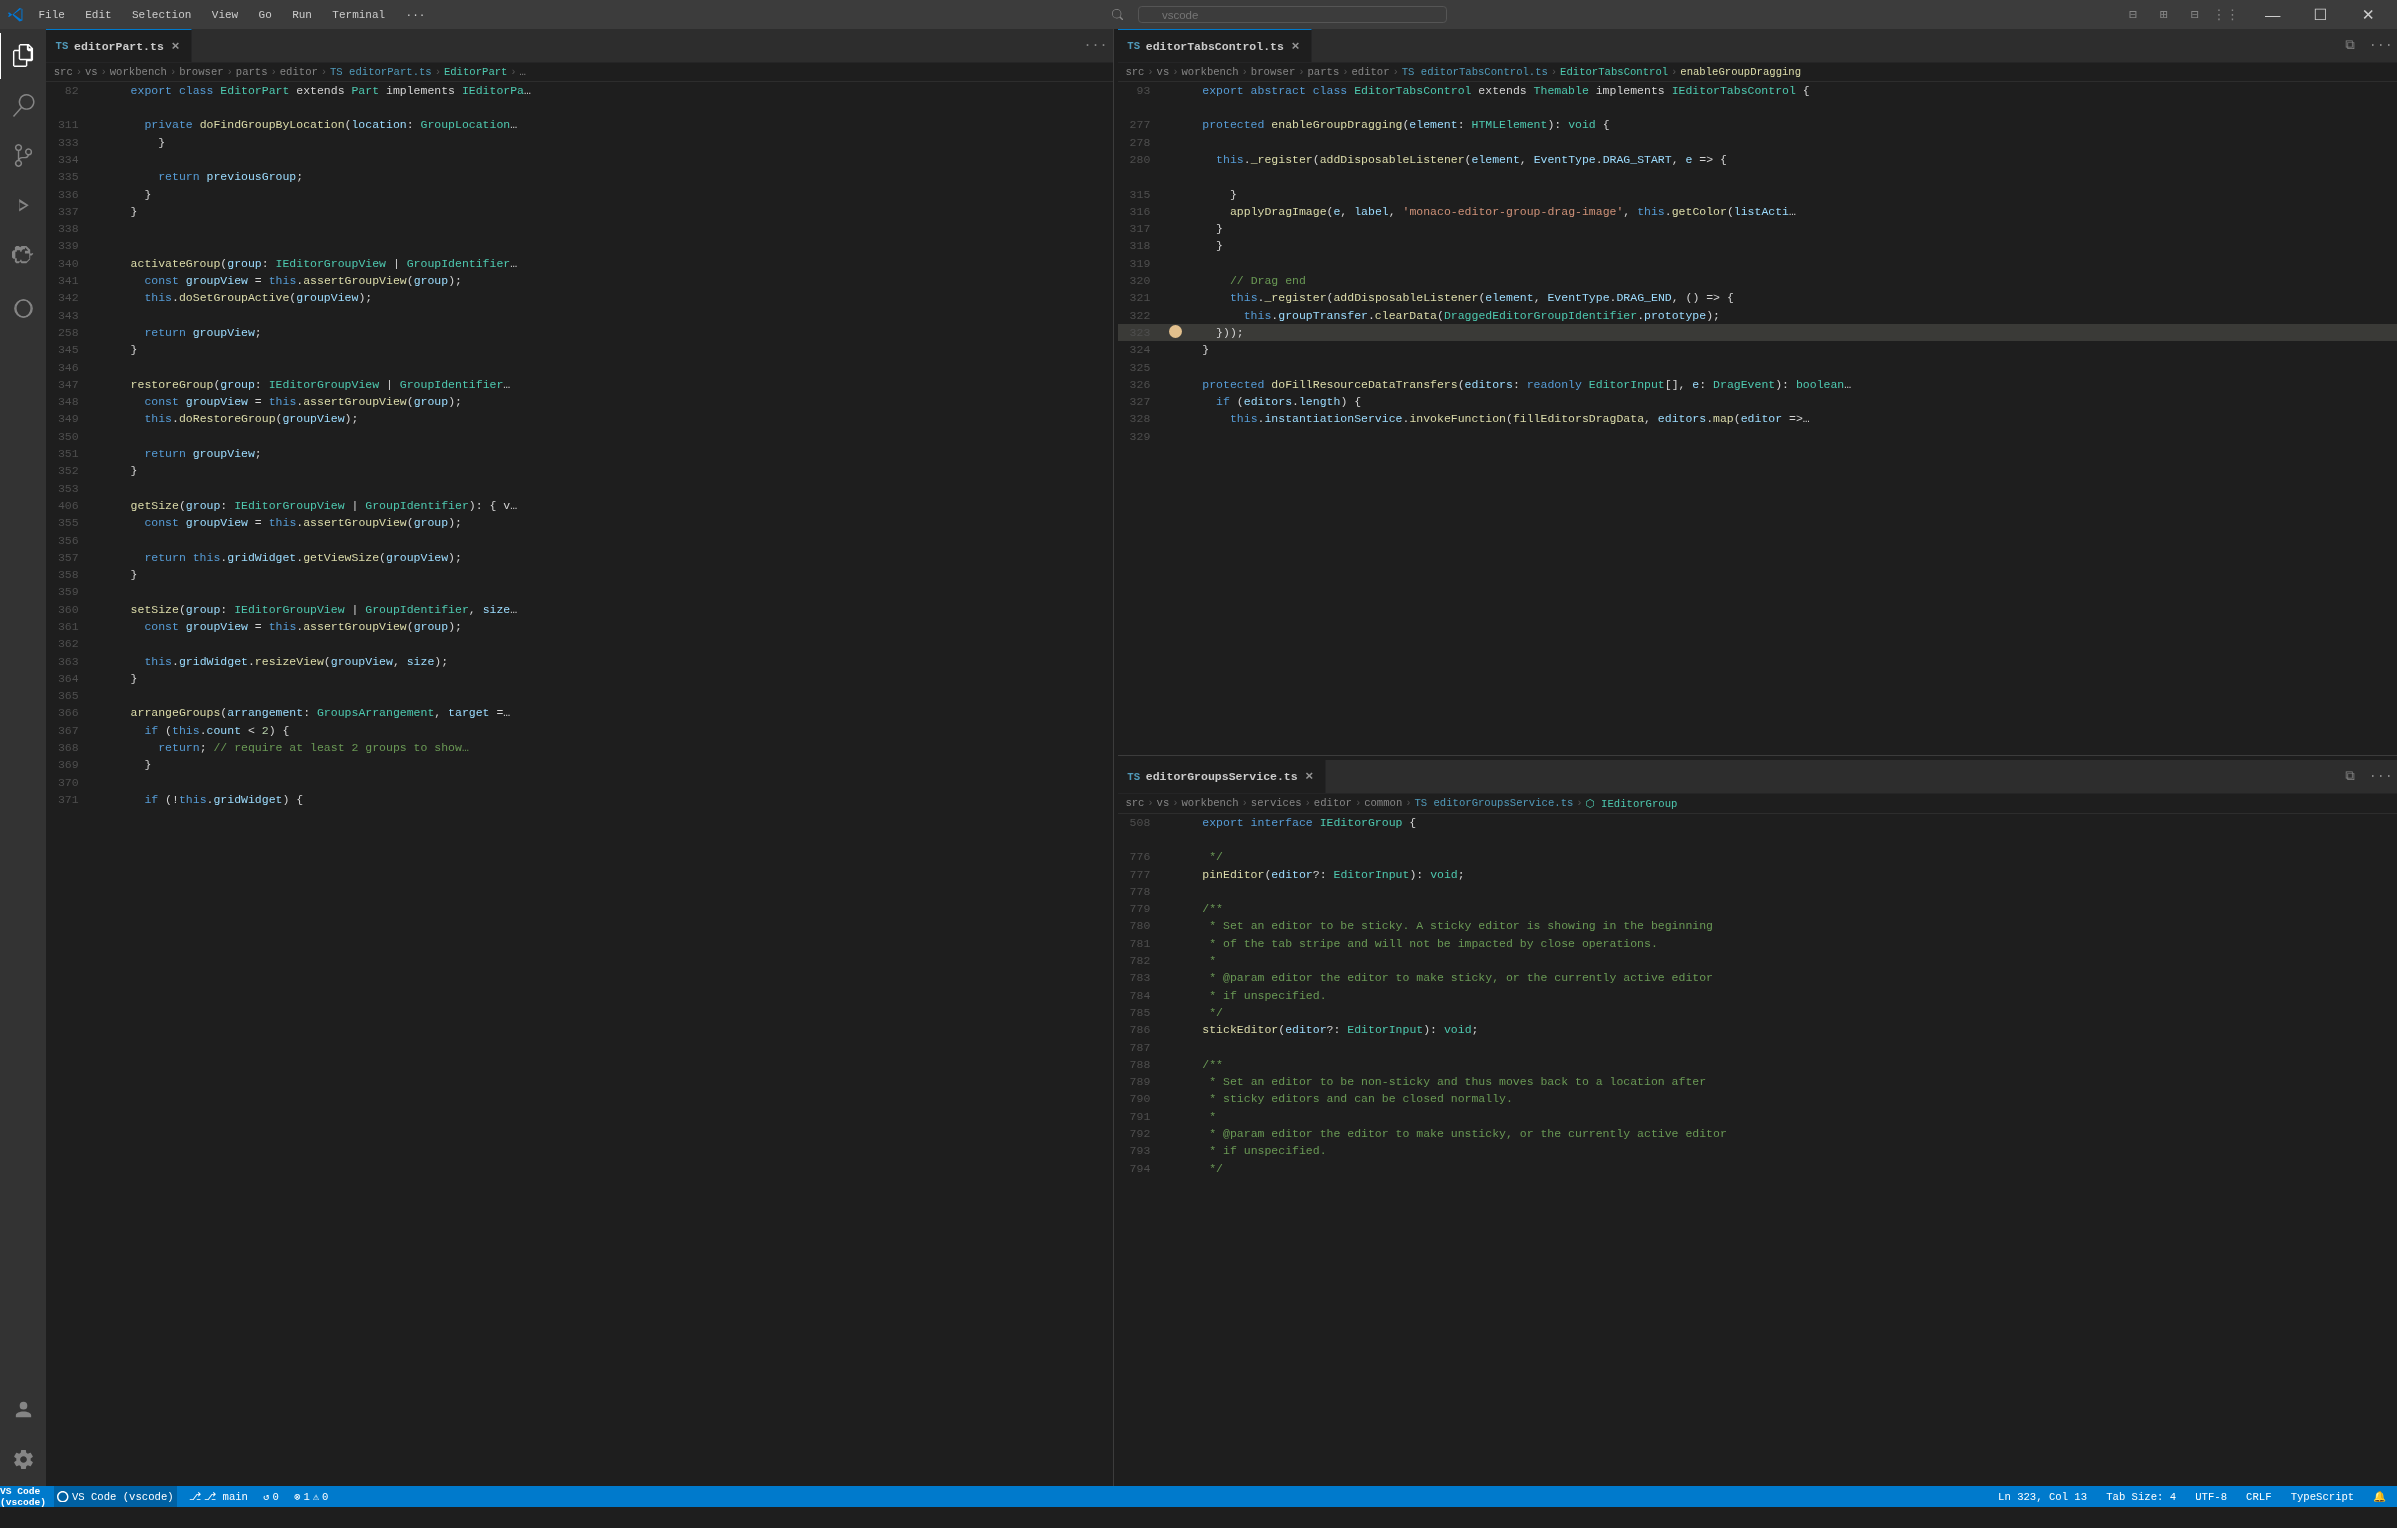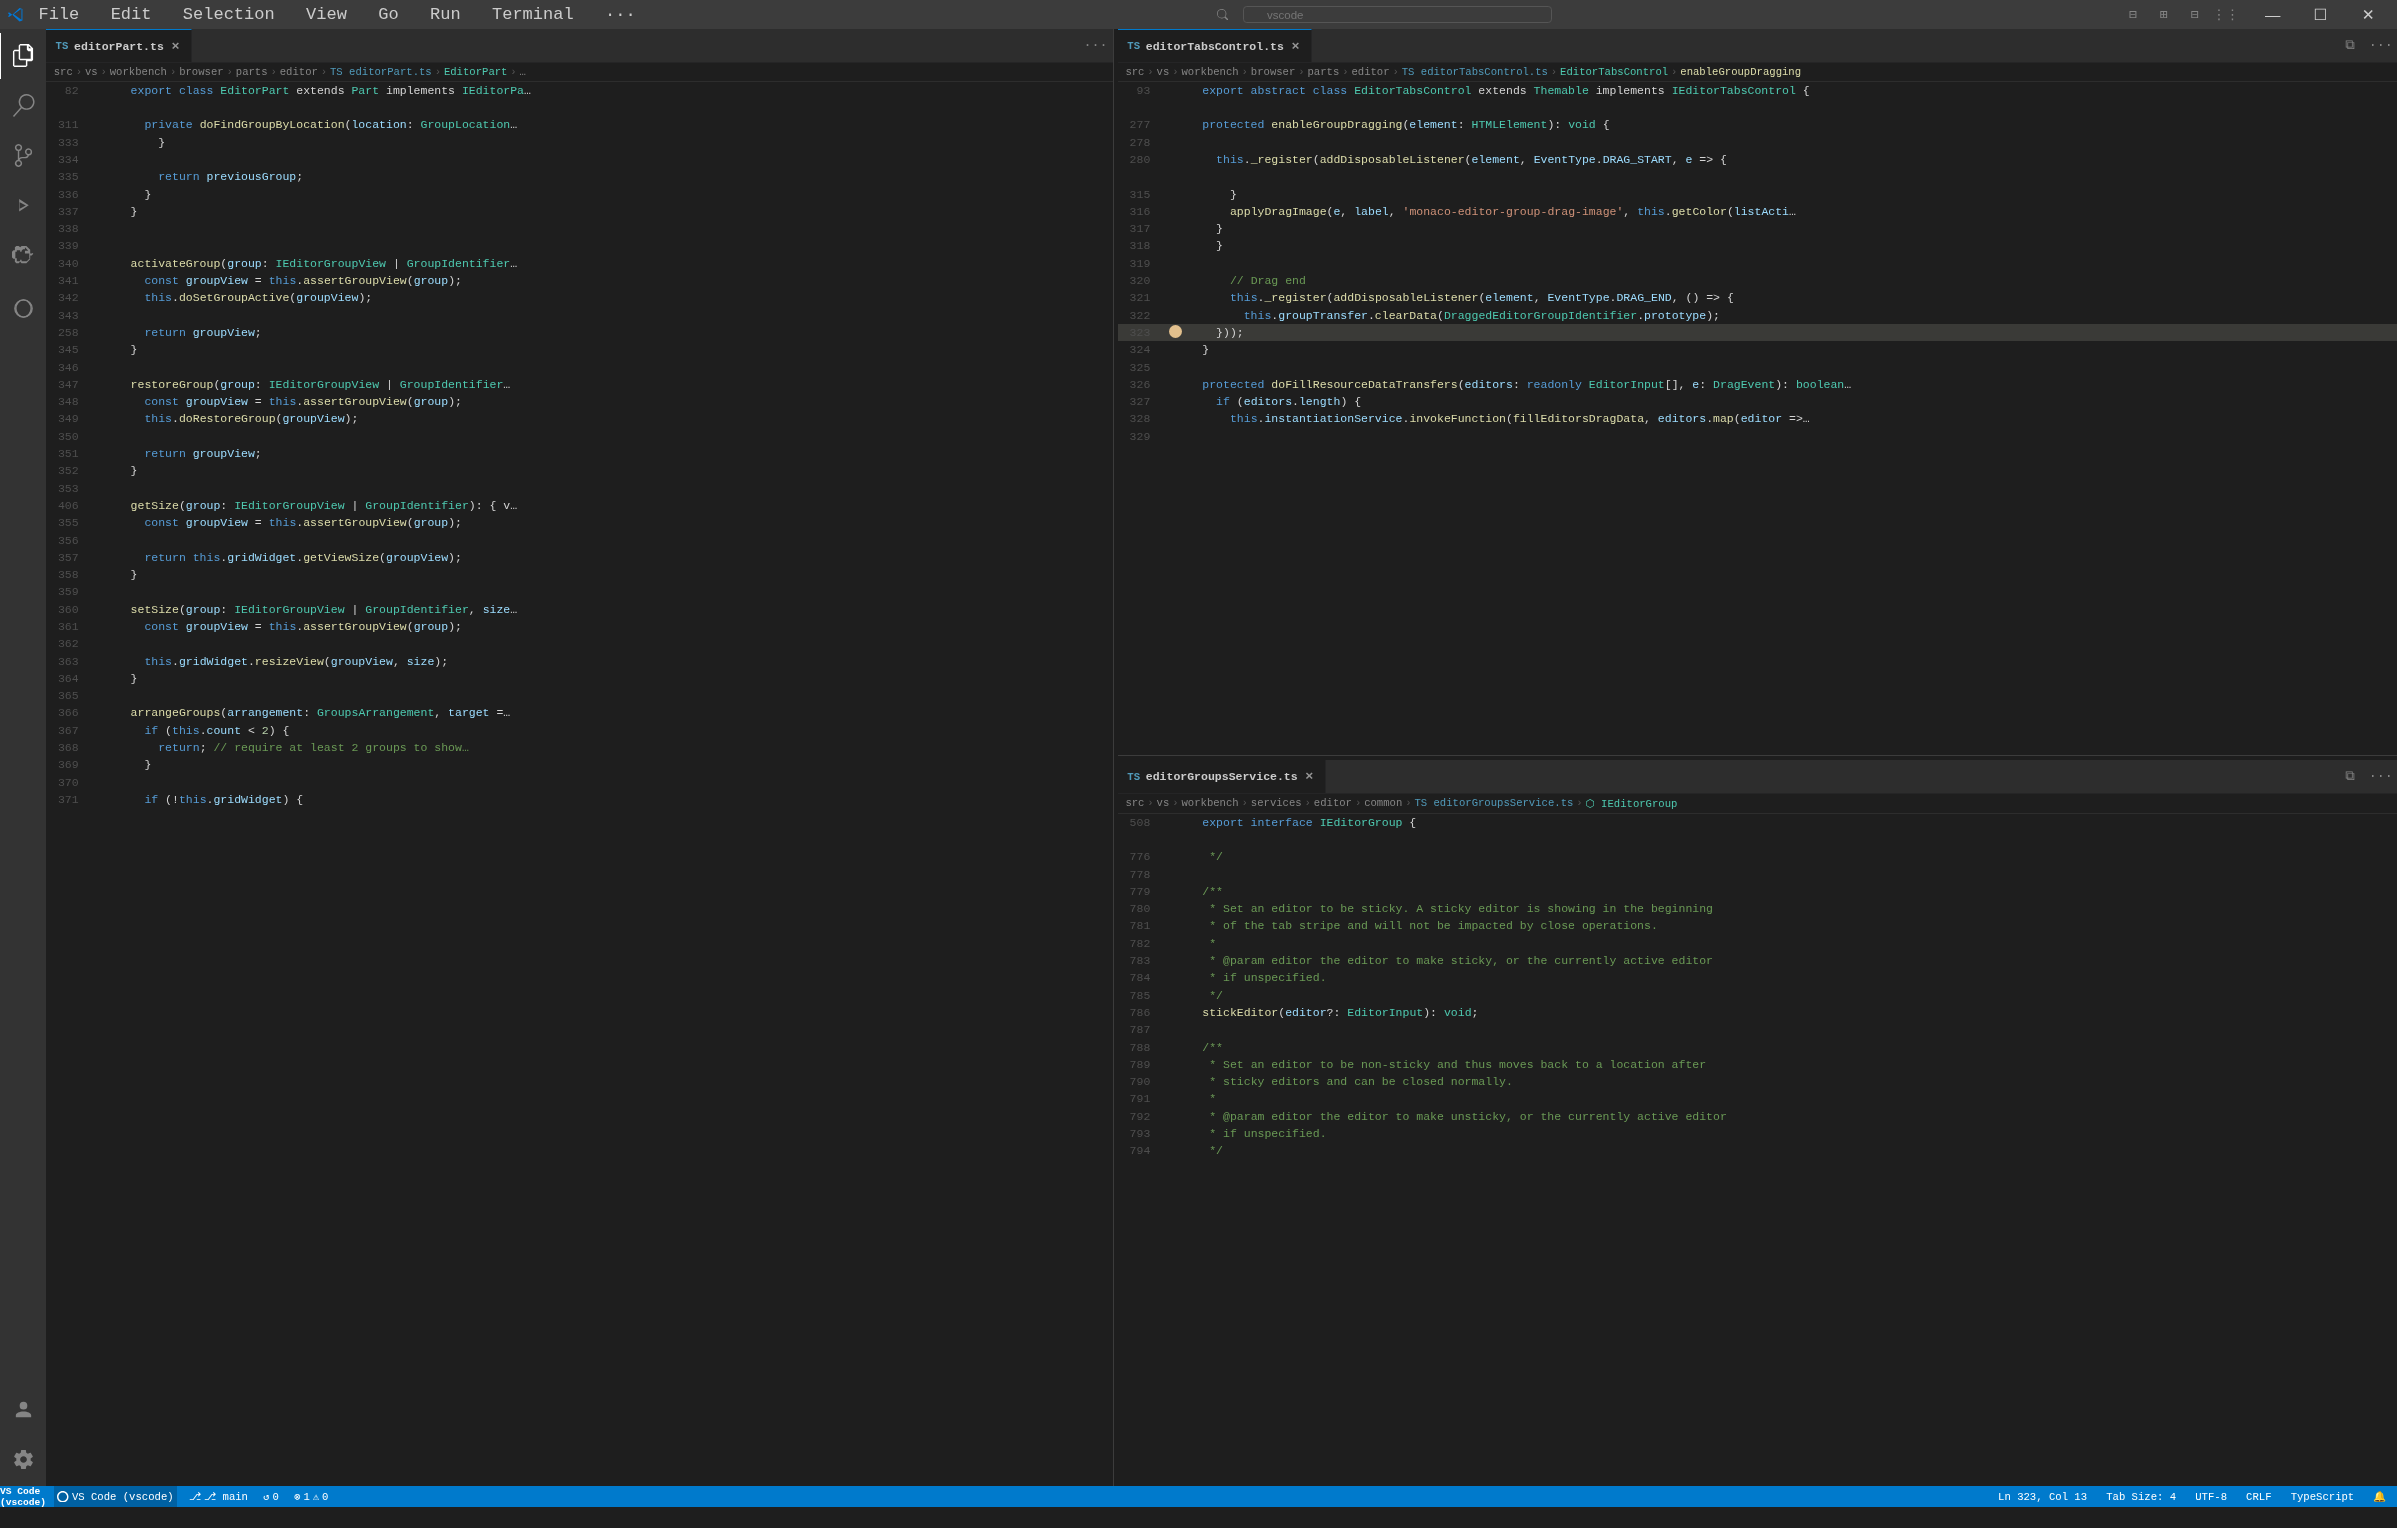--- a/index.html
+++ b/index.html
@@ -17,22 +17,22 @@
     #title-bar {
       display: flex;
       align-items: center;
       background: #3c3c3c;
       height: 29px;
       padding: 0 7.7px;
       gap: 7.7px;
     }
     #menu-bar {
       display: flex;
-      gap: 16px;
-      font-size: 17px;
+      gap: 5px;
+      font-size: 11px;
       text-align: right;
     }
     .menu-item {
       padding: 1.9px 7.7px;
       color: #cccccc;
       cursor: pointer;
     }
     .search-box {
       background: #3c3c3c;
       border: 1px solid #555;
@@ -879,20 +879,25 @@
                     <td class="line-num"></td>
                     <td class="line-gutter"></td>
                     <td class="line-content"></td>
                   </tr>
                   <tr class="line-row">
                     <td class="line-num">776</td>
                     <td class="line-gutter"></td>
                     <td class="line-content">   <span class="comment">*/</span></td>
                   </tr>
                   <tr class="line-row">
+                    <td class="line-num">777</td>
+                    <td class="line-gutter"></td>
+                    <td class="line-content">  <span class="fn">pinEditor</span>(<span class="param">editor</span>?: <span class="type">EditorInput</span>): <span class="type">void</span>;</td>
+                  </tr>
+                  <tr class="line-row">
                     <td class="line-num">778</td>
                     <td class="line-gutter"></td>
                     <td class="line-content"></td>
                   </tr>
                   <tr class="line-row">
                     <td class="line-num">779</td>
                     <td class="line-gutter"></td>
                     <td class="line-content">  <span class="comment">/**</span></td>
                   </tr>
                   <tr class="line-row">

